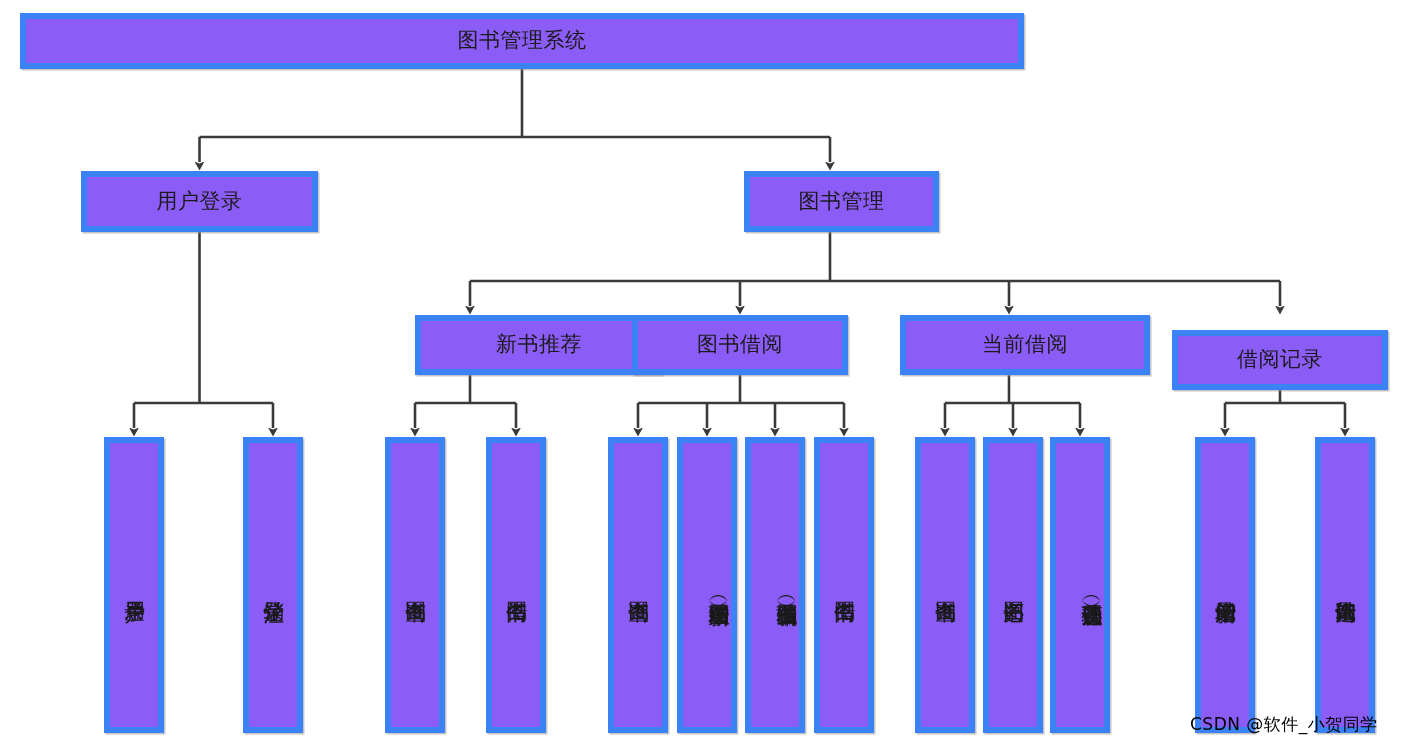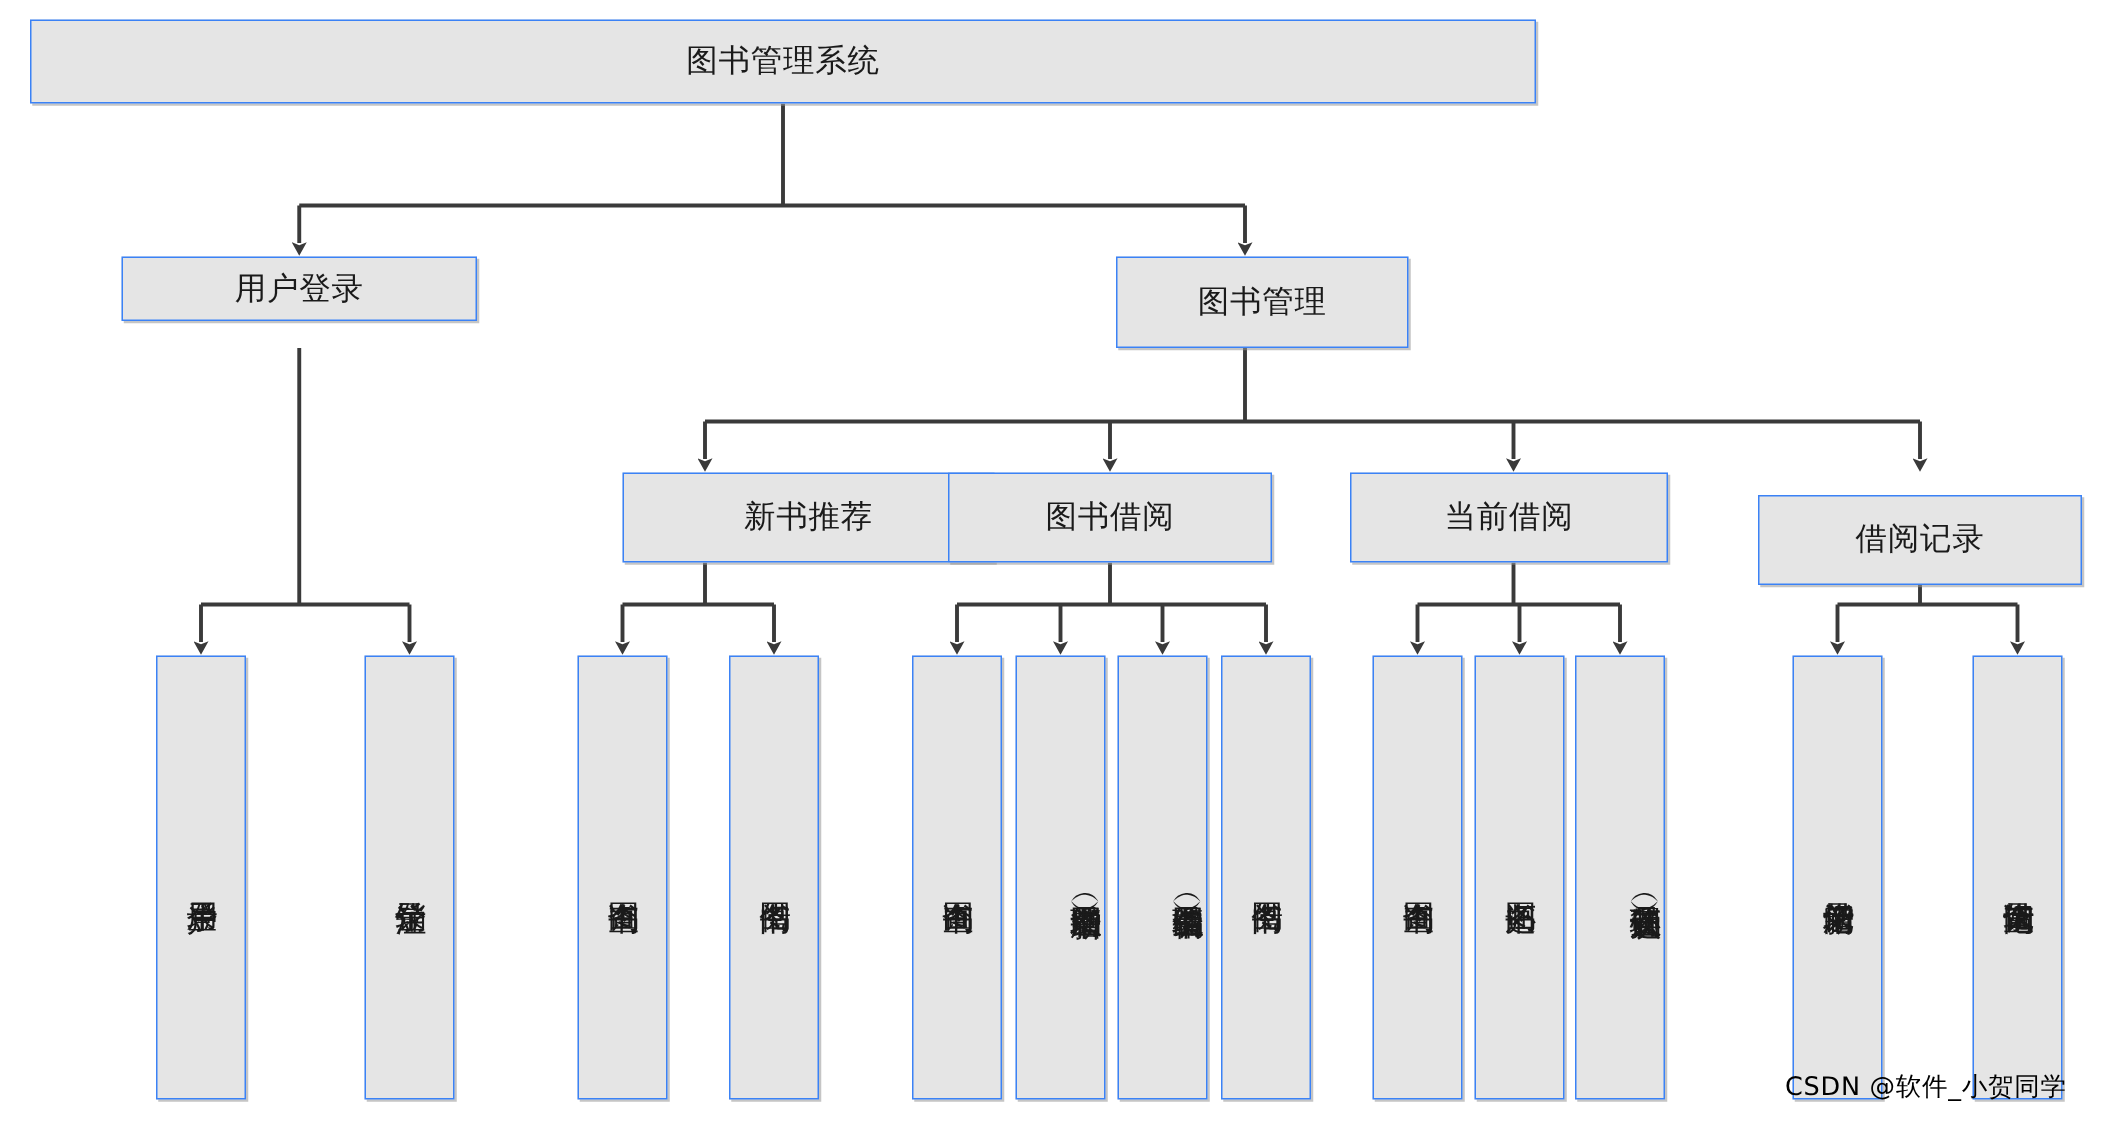--- a/index.html
+++ b/index.html
@@ -16,22 +16,22 @@
   }
   #diagram-root {
     position: absolute;
     left: 0; top: 0;
     width: 1405px;
     height: 747px;
   }
   .node-box {
     position: absolute;
     box-sizing: border-box;
-    border: 1px solid #3b82f6;
-    background: #e5e5e5;
+    border: 6px solid #3b82f6;
+    background: #8b5cf6;
     box-shadow: 1.5px 1.5px 0 rgba(150,150,150,0.55);
   }
   .node-label-h {
     position: absolute;
     left: 0; right: 0; top: 0; bottom: 0;
     display: flex;
     align-items: center;
     justify-content: center;
     color: #1a1a1a;
     font-size: 21px;
@@ -122,33 +122,33 @@
         <path d="M1225,403 L1345,403"></path>
         <path d="M1225,403 L1225,428" marker-end="url(#arrow-head)"></path>
         <path d="M1345,403 L1345,428" marker-end="url(#arrow-head)"></path>
       </g>
   </svg>
 
   <div id="nodes-layer">
       <div class="node-box" style="left: 20px; top: 13px; width: 1004px; height: 56px;">
         <div class="node-label-h">图书管理系统</div>
       </div>
-      <div class="node-box" style="left: 81px; top: 171px; width: 237px; height: 43px;">
+      <div class="node-box" style="left: 81px; top: 171px; width: 237px; height: 61px;">
         <div class="node-label-h">用户登录</div>
       </div>
       <div class="node-box" style="left: 744px; top: 171px; width: 195px; height: 61px;">
         <div class="node-label-h">图书管理</div>
       </div>
       <div class="node-box" style="left: 383px; top: 315px; width: 248px; height: 60px; margin-left: 32px;">
         <div class="node-label-h">新书推荐</div>
       </div>
       <div class="node-box" style="left: 632px; top: 315px; width: 216px; height: 60px; padding-left: 40px;">
         <div class="node-label-h">图书借阅</div>
       </div>
-      <div class="node-box" style="left: 900px; top: 315px; width: 212px; height: 60px;">
+      <div class="node-box" style="left: 900px; top: 315px; width: 250px; height: 60px;">
         <div class="node-label-h">当前借阅</div>
       </div>
       <div class="node-box" style="left: 1172px; top: 330px; width: 216px; height: 60px;">
         <div class="node-label-h">借阅记录</div>
       </div>
       <div class="node-box" style="left: 104px; top: 437px; width: 60px; height: 296px;">
         <div class="node-label-v centered">用户登录</div>
       </div>
       <div class="node-box" style="left: 243px; top: 437px; width: 60px; height: 296px;">
         <div class="node-label-v centered">注销登录</div>

